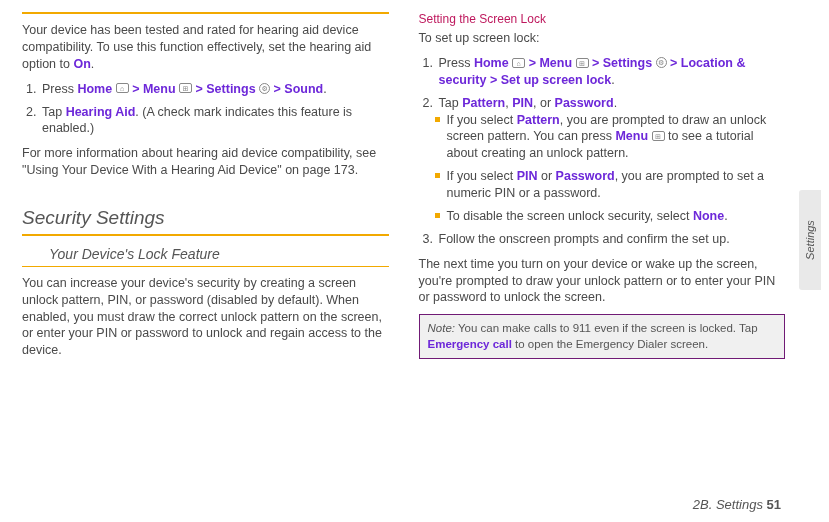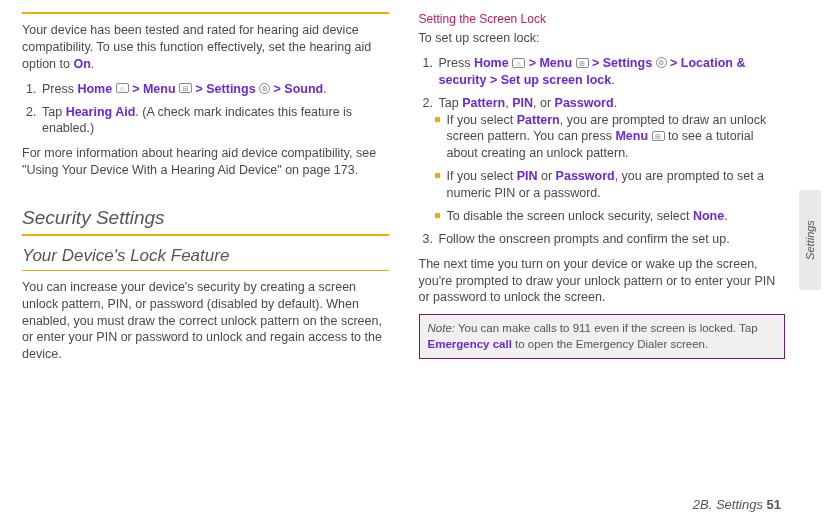--- a/index.html
+++ b/index.html
@@ -28,24 +28,25 @@
   }
   .rule {
     height: 2px;
     background: #f2a900;
     margin-bottom: 8px;
     width: 100%;
   }
   h3.sub-title {
     font-style: italic;
     font-weight: normal;
-    font-size: 17px;
+    font-size: 14px;
     color: #555;
     margin-top: 10px;
     margin-bottom: 4px;
+    margin-left: 27px;
   }
   .rule-thin {
     height: 1px;
     background: #f2a900;
     margin-bottom: 8px;
   }
   p { margin-bottom: 8px; line-height: 1.35; }
   ol { list-style: none; padding-left: 0; margin-bottom: 8px; }
   ol > li { margin-bottom: 6px; padding-left: 20px; position: relative; line-height:1.35;}
   ol > li .num { position: absolute; left: 4px; top: 0; }

